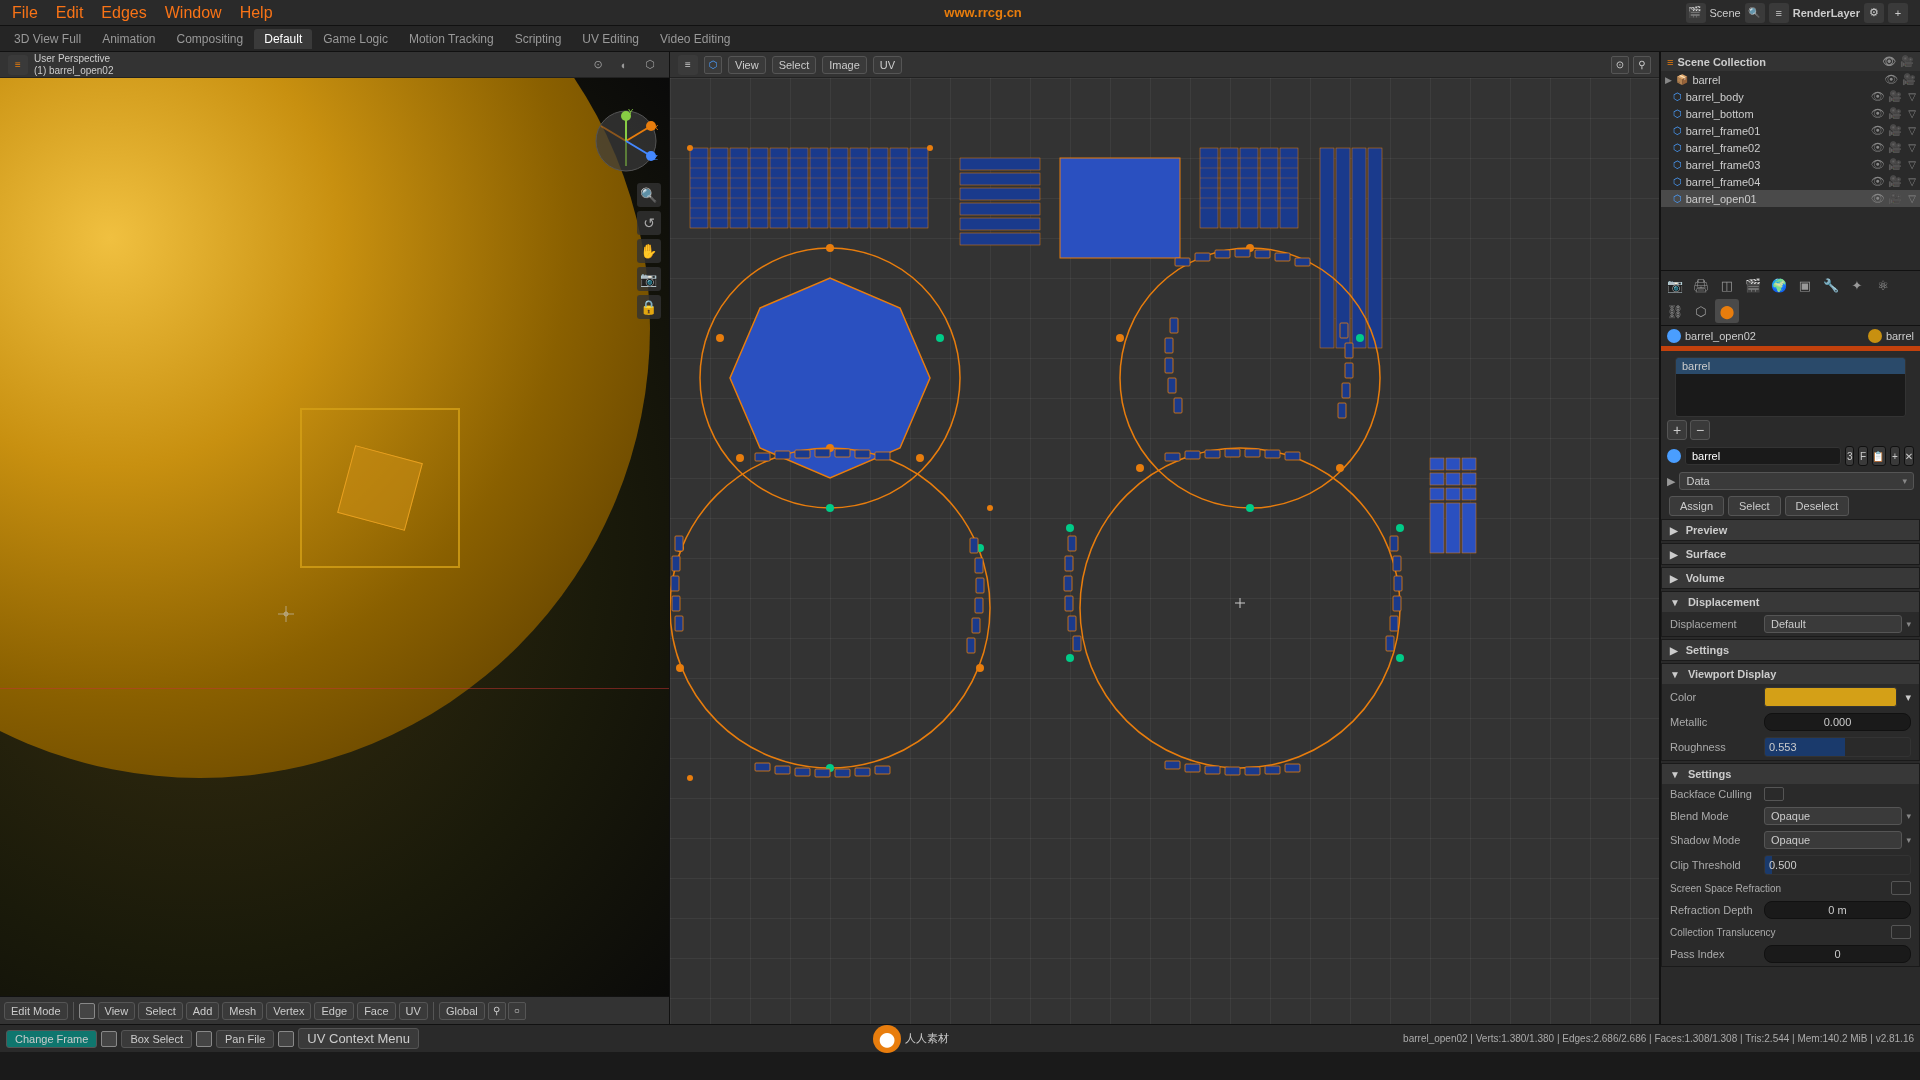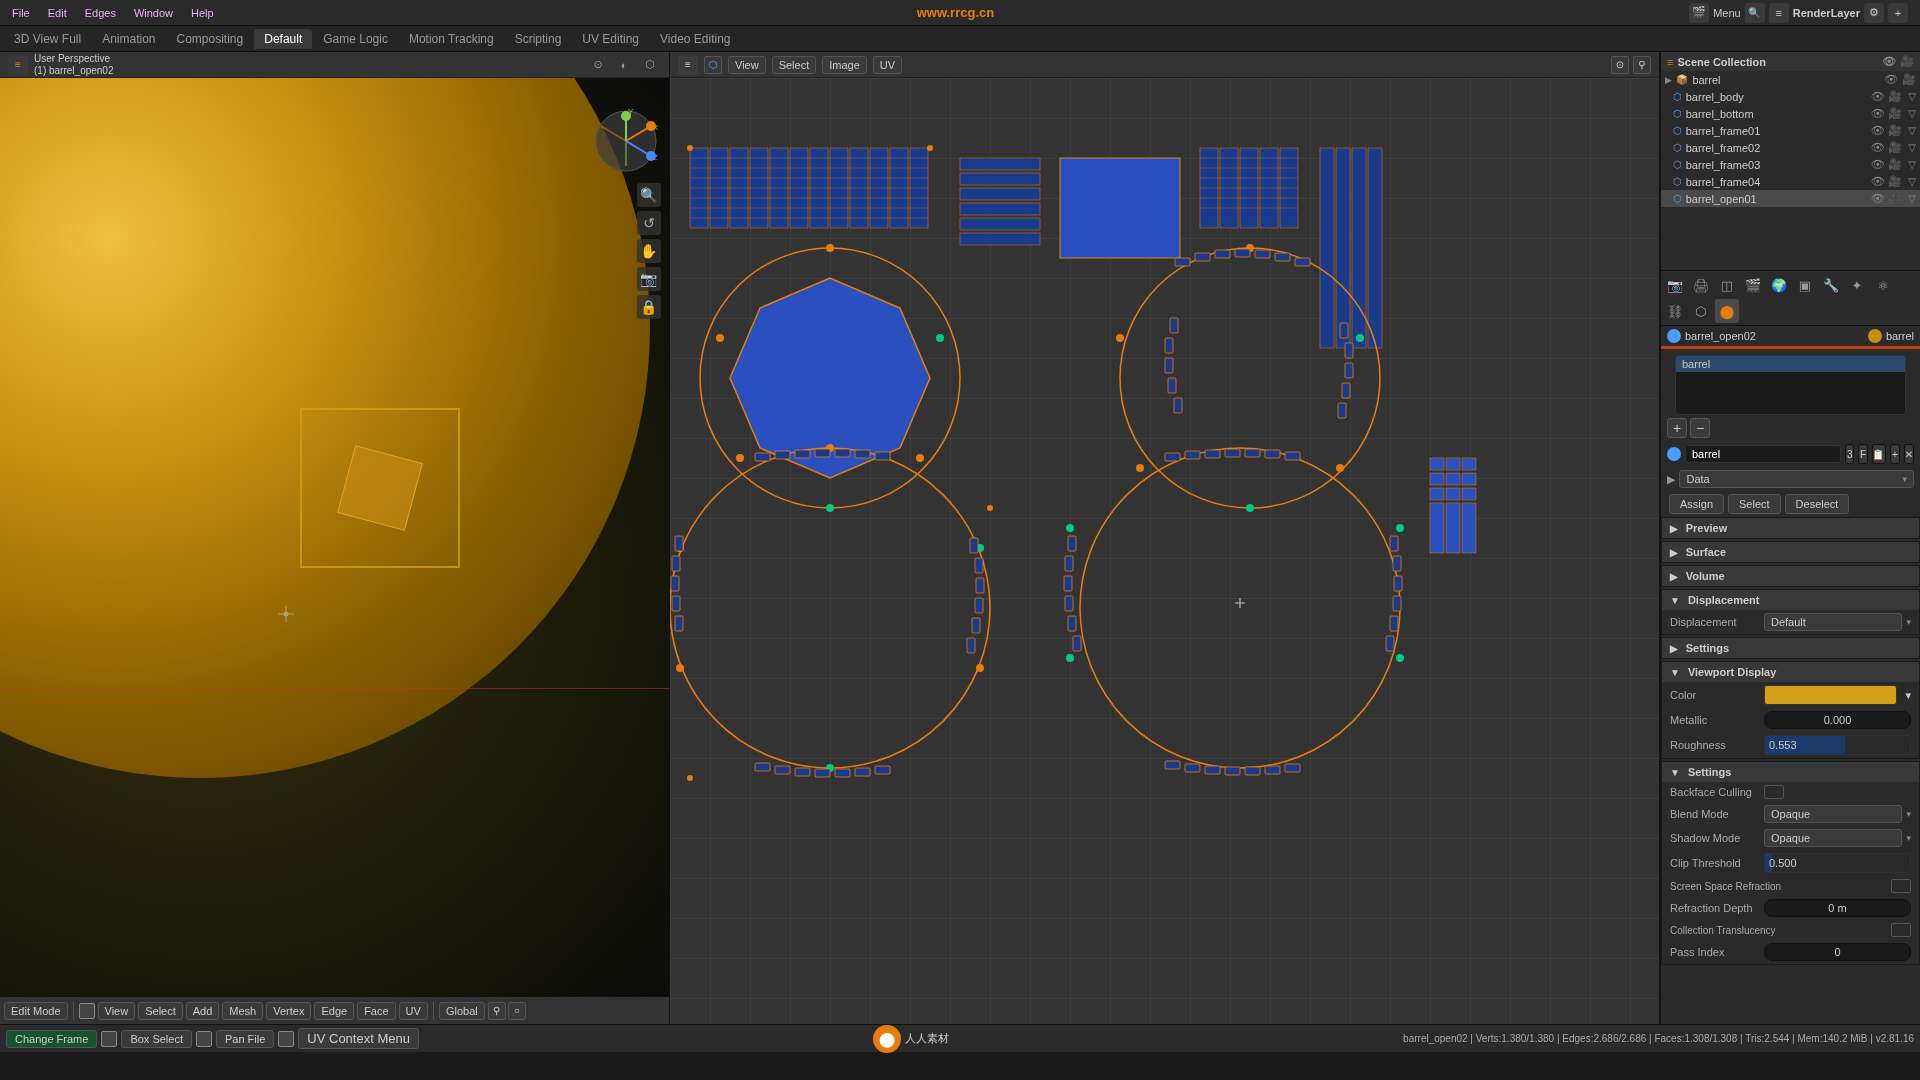--- a/index.html
+++ b/index.html
@@ -20,24 +20,24 @@
       height: 26px;
       background: #2a2a2a;
       display: flex;
       align-items: center;
       border-bottom: 1px solid #111;
       padding: 0 4px;
       gap: 2px;
     }
     .menu-item {
       padding: 2px 8px;
-      color: #f0abfc;
-      cursor: pointer;
-      border-radius: 3px;
-      font-size: 11px;
+      color: #f97316;
+      cursor: pointer;
+      border-radius: 3px;
+      font-size: 16px;
     }
 
     
     #workspace-tabs {
       width: 100%;
       height: 26px;
       background: #252525;
       display: flex;
       align-items: center;
       border-bottom: 1px solid #111;
@@ -536,21 +536,21 @@
 
 <div id="top-menu">
   <div class="menu-item">File</div>
   <div class="menu-item">Edit</div>
   <div class="menu-item">Edges</div>
   <div class="menu-item">Window</div>
   <div class="menu-item">Help</div>
   <div style="flex:1; text-align:center; color:#e87d0d; font-size:13px; font-weight:bold;">www.rrcg.cn</div>
   <div style="display:flex; align-items:center; gap:4px; margin-right:8px;">
     <div style="width:20px;height:20px;background:#3a3a3a;border-radius:3px;display:flex;align-items:center;justify-content:center;cursor:pointer;font-size:11px;">🎬</div>
-    <span style="font-size:11px;color:#ccc;">Menu</span>
+    <span style="font-size:11px;color:#ccc;">Scene</span>
     <div style="width:20px;height:20px;background:#3a3a3a;border-radius:3px;display:flex;align-items:center;justify-content:center;cursor:pointer;font-size:10px;">🔍</div>
     <div style="width:20px;height:20px;background:#3a3a3a;border-radius:3px;display:flex;align-items:center;justify-content:center;cursor:pointer;font-size:11px;">≡</div>
     <span style="font-size:11px;color:#ccc;font-weight:bold;">RenderLayer</span>
     <div style="width:20px;height:20px;background:#3a3a3a;border-radius:3px;display:flex;align-items:center;justify-content:center;cursor:pointer;font-size:11px;">⚙</div>
     <div style="width:20px;height:20px;background:#3a3a3a;border-radius:3px;display:flex;align-items:center;justify-content:center;cursor:pointer;font-size:11px;">+</div>
   </div>
 </div>
 
 <div id="workspace-tabs">
   <div class="ws-tab">3D View Full</div>
@@ -976,21 +976,21 @@
       <div class="prop-icon" title="World">🌍</div>
       <div class="prop-icon" title="Object">▣</div>
       <div class="prop-icon" title="Modifier">🔧</div>
       <div class="prop-icon" title="Particles">✦</div>
       <div class="prop-icon" title="Physics">⚛</div>
       <div class="prop-icon" title="Constraints">⛓</div>
       <div class="prop-icon" title="Object Data">⬡</div>
       <div class="prop-icon active" title="Material">⬤</div>
     </div>
 
-    <div style="display:flex;align-items:center;padding:3px 6px;gap:4px;background:#2a2a2a;border-bottom:3px solid #c2410c;">
+    <div style="display:flex;align-items:center;padding:3px 6px;gap:4px;background:#2a2a2a;border-bottom:5px solid #c2410c;">
       <div class="mat-color-dot"></div>
       <span style="font-size:11px;color:#ccc;">barrel_open02</span>
       <div style="margin-left:auto;display:flex;gap:4px;align-items:center;">
         <div class="mat-color-dot" style="background:#c89010;"></div>
         <span style="font-size:11px;color:#ccc;">barrel</span>
       </div>
     </div>
 
     <div id="material-panel">
 
@@ -1145,21 +1145,21 @@
           <span class="prop-label">Pass Index</span>
           <div class="prop-value">0</div>
         </div>
       </div>
 
     </div>
   </div>
 </div>
 
 <div id="bottom-bar">
-  <div style="background:#14532d;border:1px solid #555;border-radius:3px;padding:2px 8px;font-size:11px;cursor:pointer;">Change Frame</div>
+  <div style="background:#0f766e;border:1px solid #555;border-radius:3px;padding:2px 8px;font-size:11px;cursor:pointer;">Change Frame</div>
   <div style="width:16px;height:16px;border:1px solid #888;border-radius:2px;background:#444;cursor:pointer;"></div>
   <div style="background:#3a3a3a;border:1px solid #555;border-radius:3px;padding:2px 8px;font-size:11px;cursor:pointer;">Box Select</div>
   <div style="width:16px;height:16px;border:1px solid #888;border-radius:2px;background:#444;cursor:pointer;"></div>
   <div style="background:#3a3a3a;border:1px solid #555;border-radius:3px;padding:2px 8px;font-size:11px;cursor:pointer;">Pan File</div>
   <div style="width:16px;height:16px;border:1px solid #888;border-radius:2px;background:#444;cursor:pointer;"></div>
   <div style="background:#3a3a3a;border:1px solid #555;border-radius:3px;padding:2px 8px;font-size:13px;cursor:pointer;">UV Context Menu</div>
   <div style="flex:1;"></div>
 
   <div style="display:flex;align-items:center;gap:4px;">
     <div style="width:28px;height:28px;background:#e87d0d;border-radius:50%;display:flex;align-items:center;justify-content:center;font-size:14px;color:#fff;font-weight:bold;">⬤</div>

